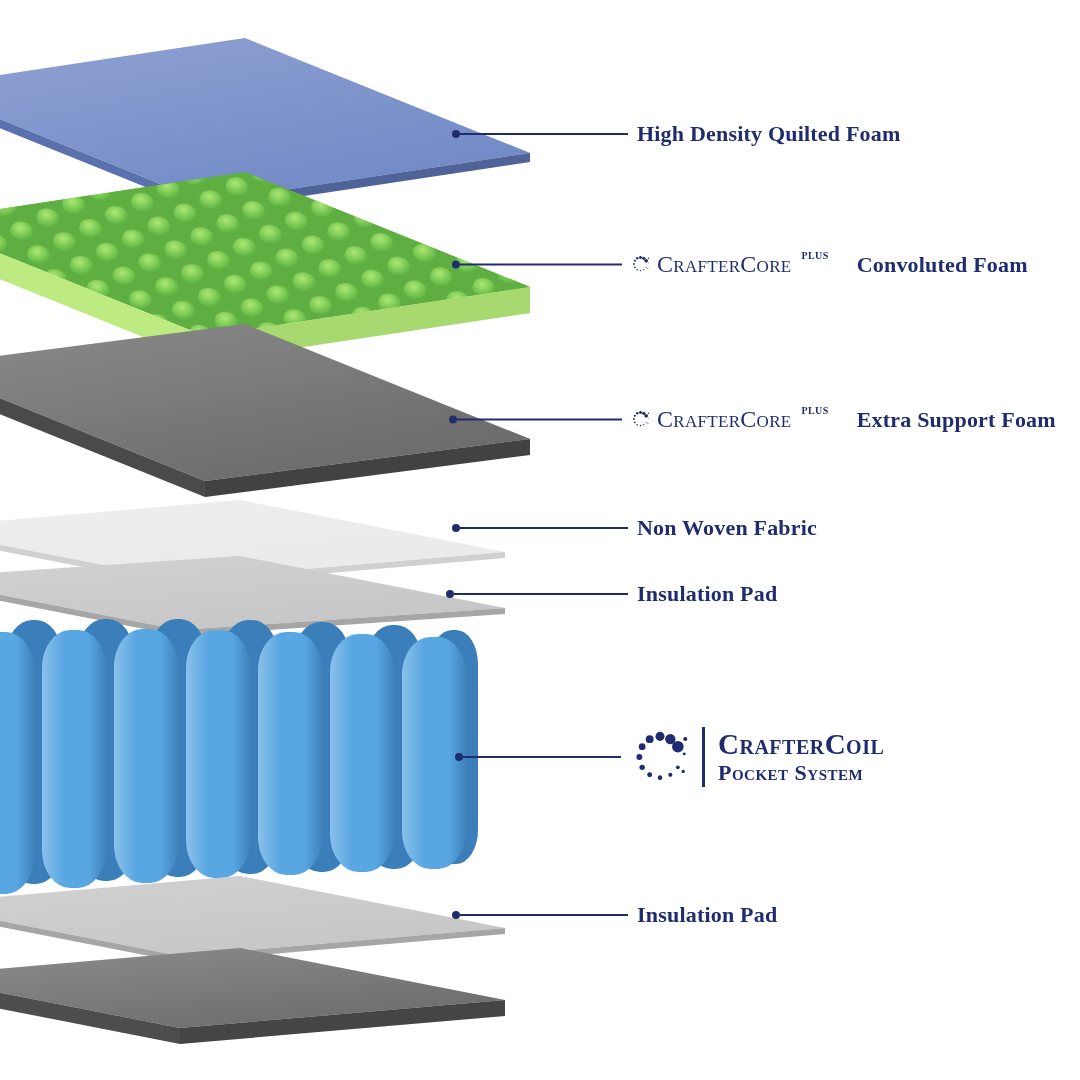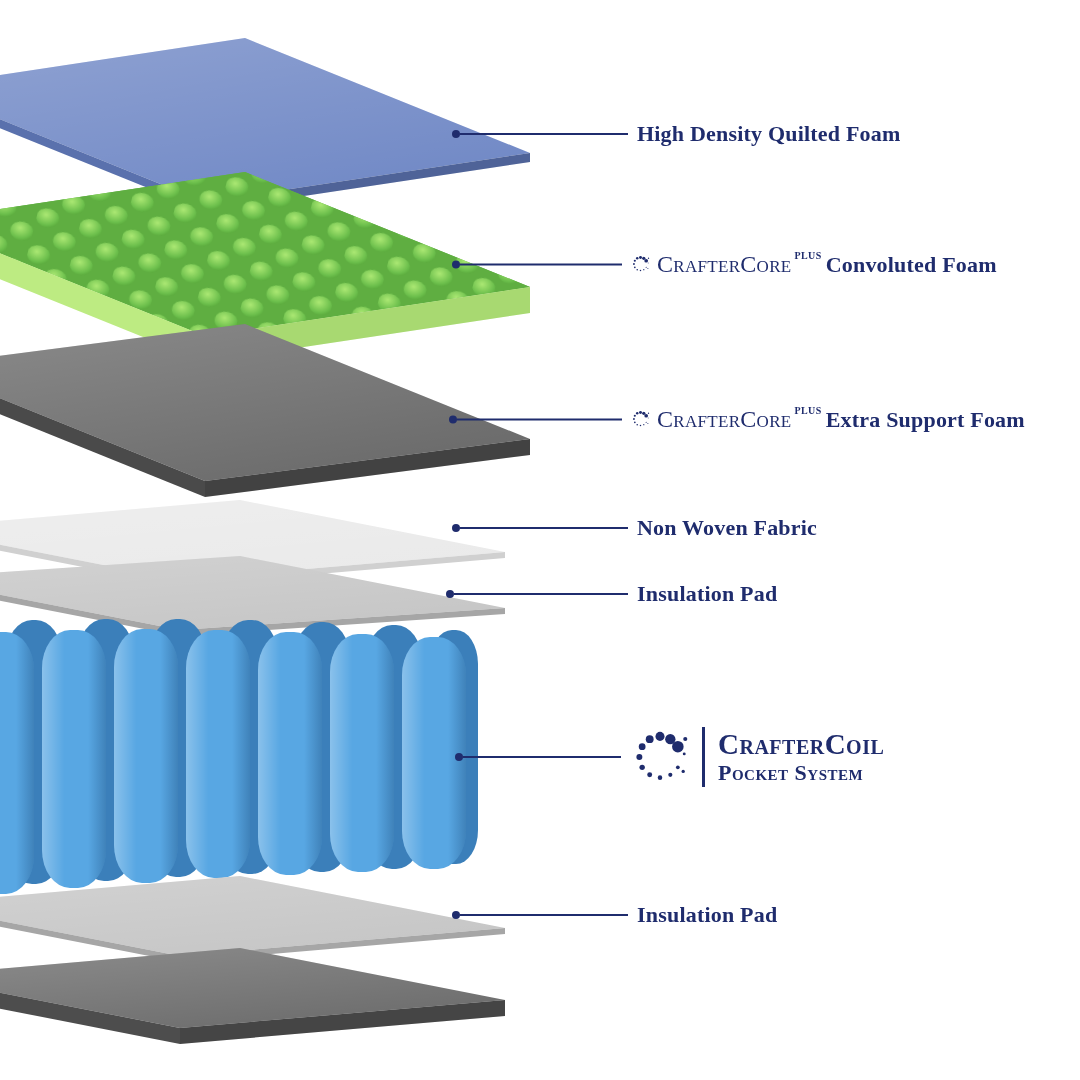--- a/index.html
+++ b/index.html
@@ -10,22 +10,22 @@
 
   .callout{position:absolute;display:flex;align-items:center;white-space:nowrap;
            color:var(--navy);transform:translateY(-50%);}
   .c-dot{width:8px;height:8px;border-radius:50%;background:var(--navy);flex:none;}
   .c-line{height:2px;background:var(--navy);flex:none;}
   .c-text{font-weight:bold;font-size:22px;margin-left:9px;letter-spacing:0.2px;}
 
   .mini-icon{width:21px;height:21px;margin-left:8px;margin-right:6px;fill:var(--navy);flex:none;}
   .brand-name{font-weight:normal;font-variant:small-caps;font-size:24px;letter-spacing:0.3px;}
   .brand-sup{font-weight:bold;font-size:10px;text-transform:uppercase;position:relative;top:-9px;
-             margin-left:3px;letter-spacing:0.4px;text-align:center;}
-  .brand-sup + .c-text{margin-left:4px;}
+             margin-left:10px;letter-spacing:0.4px;text-align:center;}
+  .brand-sup + .c-text{margin-left:28px;}
 
   .coil-icon{width:66px;height:66px;margin-left:6px;fill:var(--navy);flex:none;}
   .coil-divider{width:3px;height:60px;background:var(--navy);margin:0 13px 0 9px;flex:none;}
   .coil-text{display:flex;flex-direction:column;line-height:1.12;}
   .coil-line1{font-weight:bold;font-variant:small-caps;font-size:29px;letter-spacing:0.5px;}
   .coil-line2{font-weight:bold;font-variant:small-caps;font-size:22px;letter-spacing:0.5px;}
 </style>
 </head>
 <body>
 

